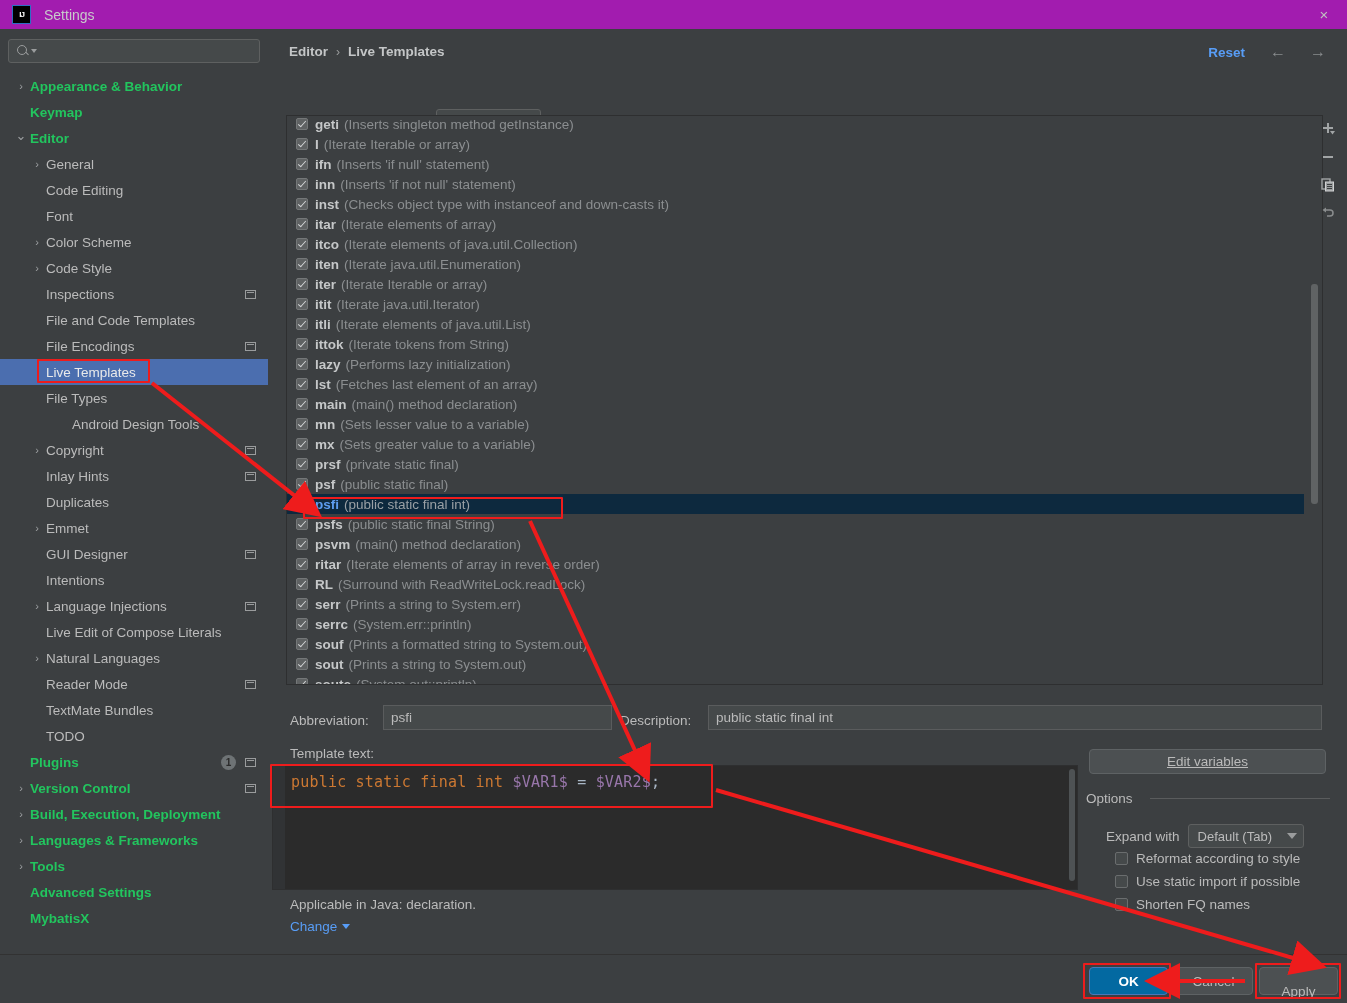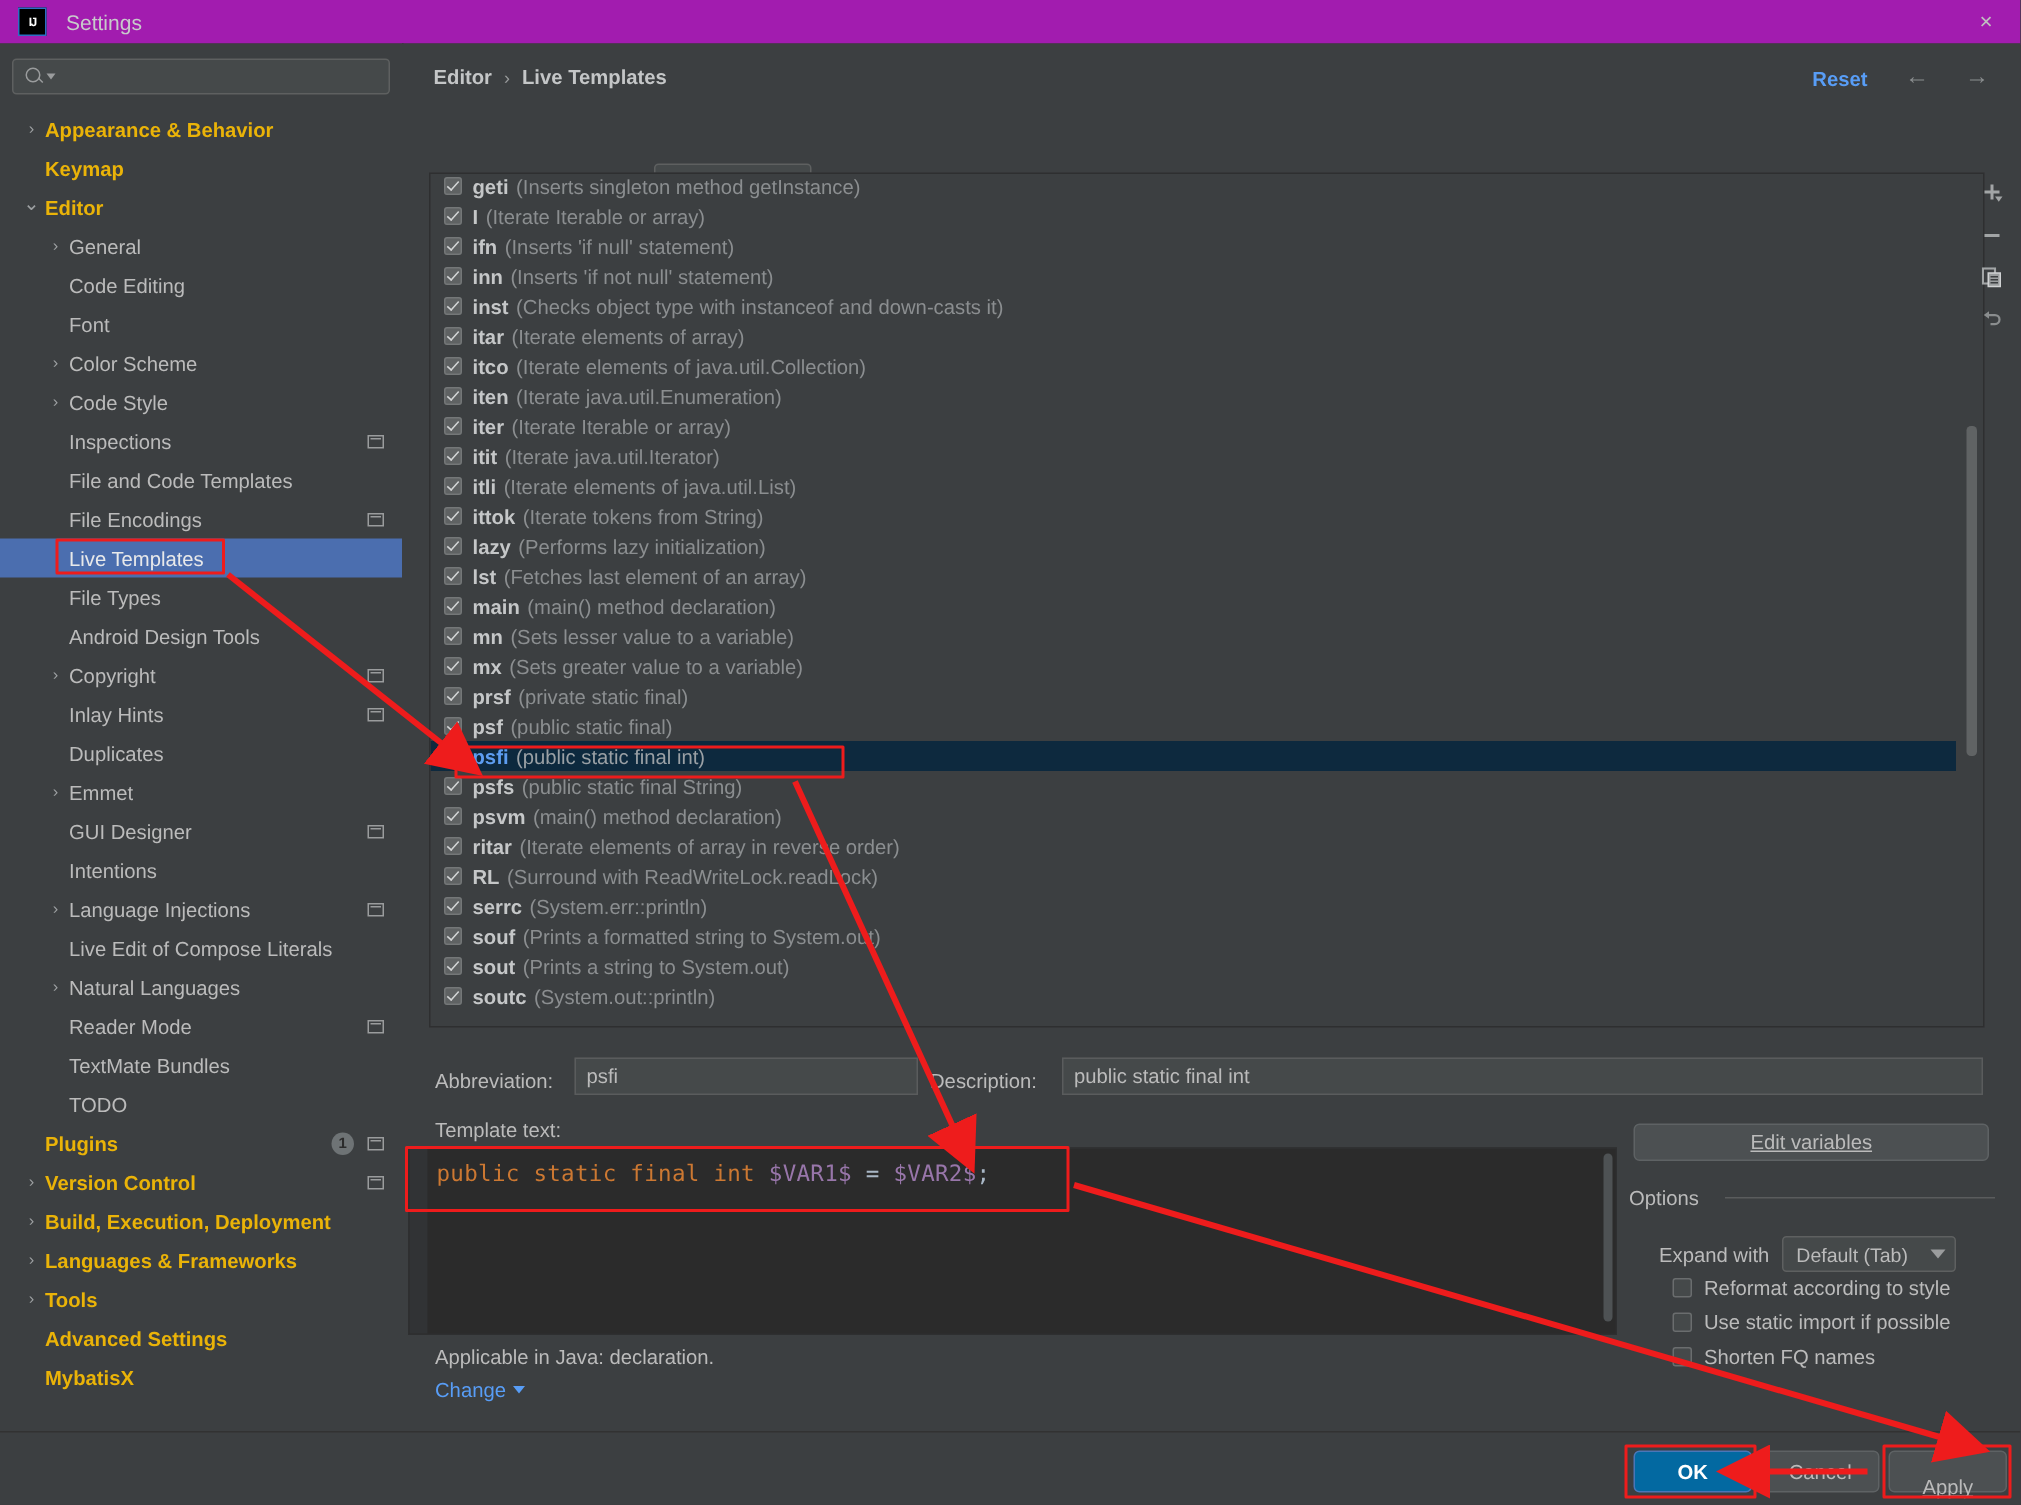--- a/index.html
+++ b/index.html
@@ -78,21 +78,21 @@
   .tree { position: absolute; left: 0; top: 44px; width: 268px; }
   .tree-row {
     position: relative; height: 26px; display: flex; align-items: center;
     cursor: pointer; padding-right: 10px;
   }
   .tree-row .arrow {
     position: absolute; width: 14px; text-align: center;
     color: #9da0a2; font-size: 11px; line-height: 1;
   }
   .tree-row .tlabel { white-space: nowrap; font-size: 13.5px; color: #bbbbbb; }
-  .tree-row.bold .tlabel { font-weight: bold; color: #eab308; }
+  .tree-row.bold .tlabel { font-weight: bold; color: #22c55e; }
   .tree-row.selected { background: #4b6eaf; }
   .tree-row.selected .tlabel { color: #e8e9ea; }
   .badge-icon {
     position: absolute; right: 12px; width: 11px; height: 9px;
     border: 1.3px solid #9a9c9d; box-sizing: border-box;
   }
   .badge-icon::after {
     content:""; position:absolute; left:1px; top:1px; right:1px; height:1.5px;
     background:#9a9c9d;
   }
@@ -324,21 +324,21 @@
           <span class="tlabel" style="margin-left: 46px;">File Encodings</span>
           <span class="badge-icon"></span>
         </div>
         <div class="tree-row selected">
           <span class="tlabel" style="margin-left: 46px;">Live Templates</span>
         </div>
         <div class="tree-row">
           <span class="tlabel" style="margin-left: 46px;">File Types</span>
         </div>
         <div class="tree-row">
-          <span class="tlabel" style="margin-left: 46px;">Android Design Tools</span>
+          <span class="tlabel" style="margin-left: 72px;">Android Design Tools</span>
         </div>
         <div class="tree-row">
           <span class="arrow" style="left: 30px;">›</span>
           <span class="tlabel" style="margin-left: 46px;">Copyright</span>
           <span class="badge-icon"></span>
         </div>
         <div class="tree-row">
           <span class="tlabel" style="margin-left: 46px;">Inlay Hints</span>
           <span class="badge-icon"></span>
         </div>
@@ -543,20 +543,25 @@
           </div>
           <div class="trow">
             <span class="cbx"></span>
             <span class="abbr">ritar</span>
             <span class="desc">(Iterate elements of array in reverse order)</span>
           </div>
           <div class="trow">
             <span class="cbx"></span>
             <span class="abbr">RL</span>
             <span class="desc">(Surround with ReadWriteLock.readLock)</span>
+          </div>
+          <div class="trow">
+            <span class="cbx"></span>
+            <span class="abbr">serr</span>
+            <span class="desc">(Prints a string to System.err)</span>
           </div>
           <div class="trow">
             <span class="cbx"></span>
             <span class="abbr">serrc</span>
             <span class="desc">(System.err::println)</span>
           </div>
           <div class="trow">
             <span class="cbx"></span>
             <span class="abbr">souf</span>
             <span class="desc">(Prints a formatted string to System.out)</span>

